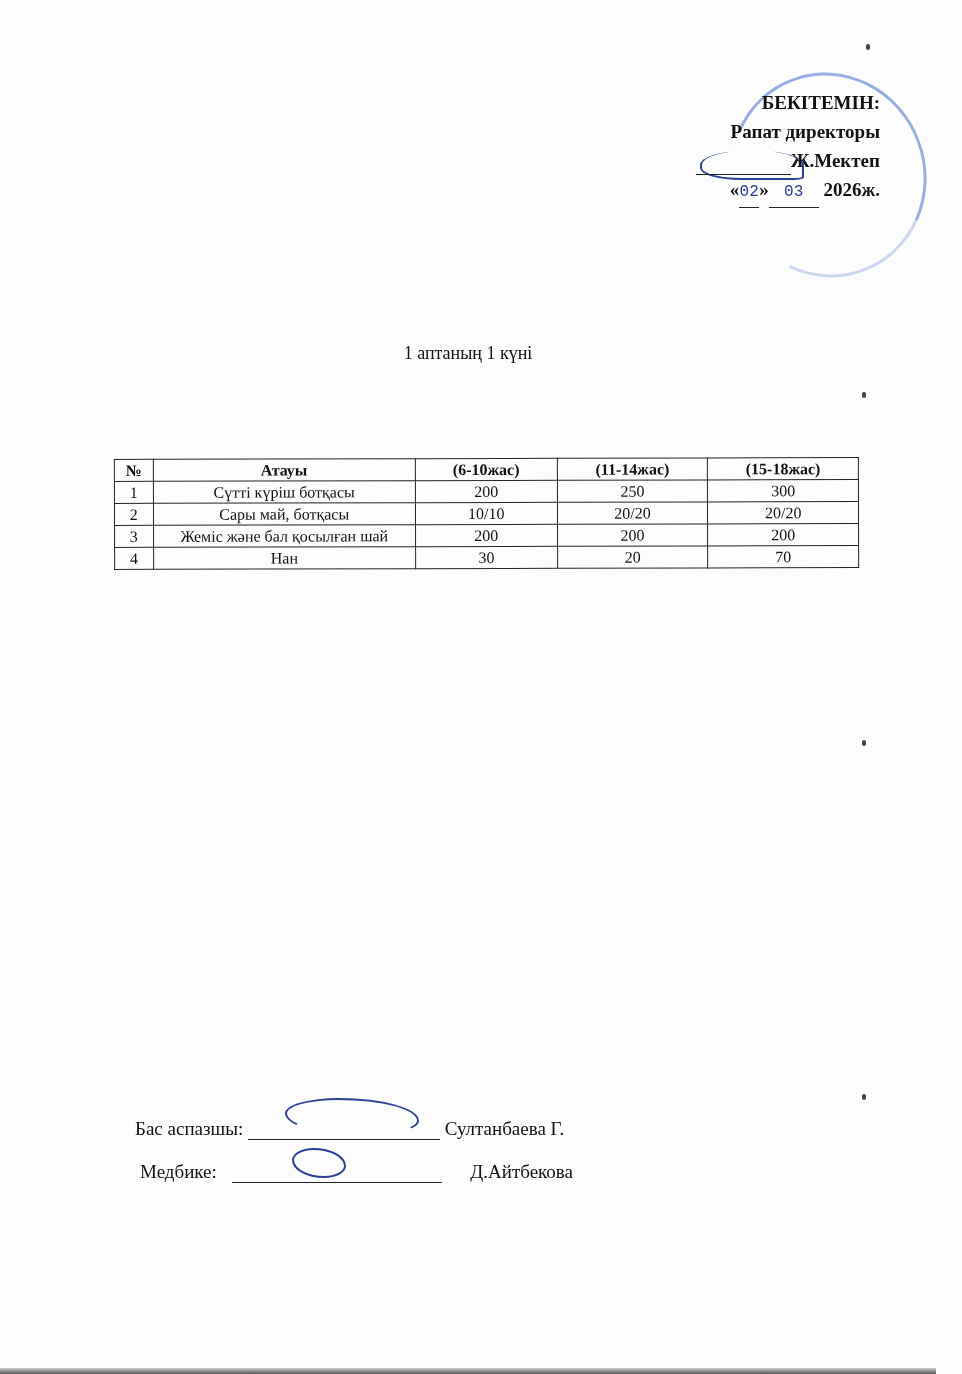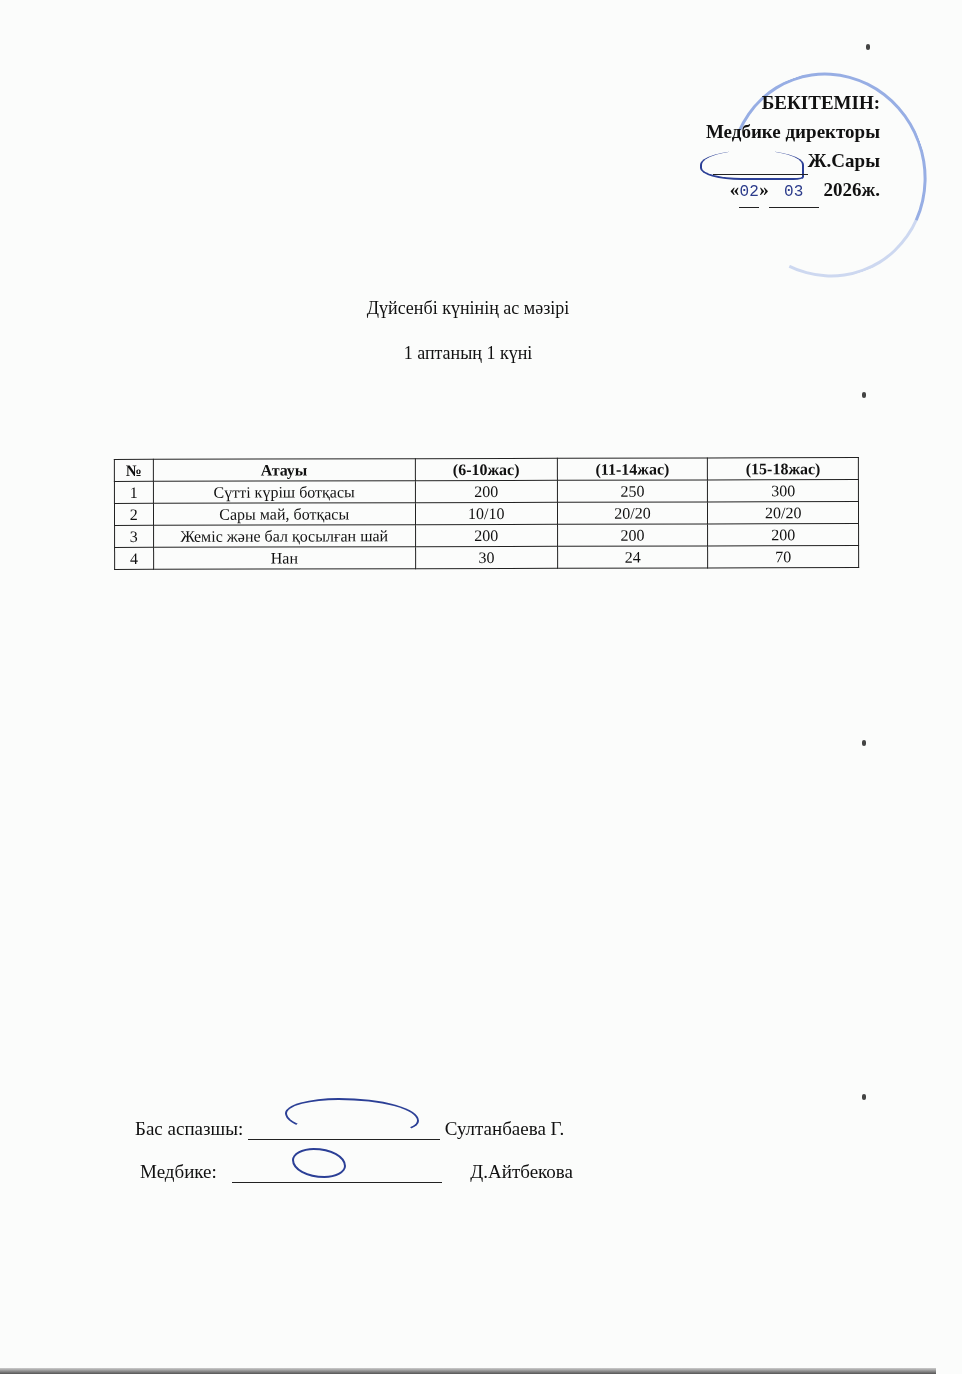--- a/index.html
+++ b/index.html
@@ -26,29 +26,28 @@
 </head>
 <body>
 
 <div class="page">
 
   <div class="stamp"></div>
   <div class="sig-dir"></div>
 
   <div class="approve">
     <div>БЕКІТЕМІН:</div>
-    <div>Медбике директоры</div>
-    <div><span class="line" style="width:95px;height:20px;"></span><span>Ж.Сары</span></div>
+    <div>Рапат директоры</div>
+    <div><span class="line" style="width:95px;height:20px;"></span><span>Ж.Мектеп</span></div>
     <div>
       <span>«</span><span class="u">02</span><span>»</span><span class="u" style="min-width:50px">03</span>
       <span>2026ж.</span>
     </div>
   </div>
 
-  <div class="title">Дүйсенбі күнінің ас мәзірі</div>
   <div class="subtitle">1 аптаның 1 күні</div>
 
   <table class="menu">
     <tbody>
         <tr>
       <th class="c0">№</th>
       <th class="c1">Атауы</th>
       <th class="c2">(6-10жас)</th>
       <th class="c3">(11-14жас)</th>
       <th class="c4">(15-18жас)</th>
@@ -71,21 +70,21 @@
       <td>3</td>
       <td>Жеміс және бал қосылған шай</td>
       <td>200</td>
       <td>200</td>
       <td>200</td>
     </tr>
     <tr>
       <td>4</td>
       <td>Нан</td>
       <td>30</td>
-      <td>24</td>
+      <td>20</td>
       <td>70</td>
     </tr>
   </tbody>
     </table>
 
   <div class="sigline" style="left:135px;top:1118px;">
     <span>Бас аспазшы:</span>
     <span class="line" style="width:192px;height:20px;"></span>
     <span>Султанбаева Г.</span>
   </div>

